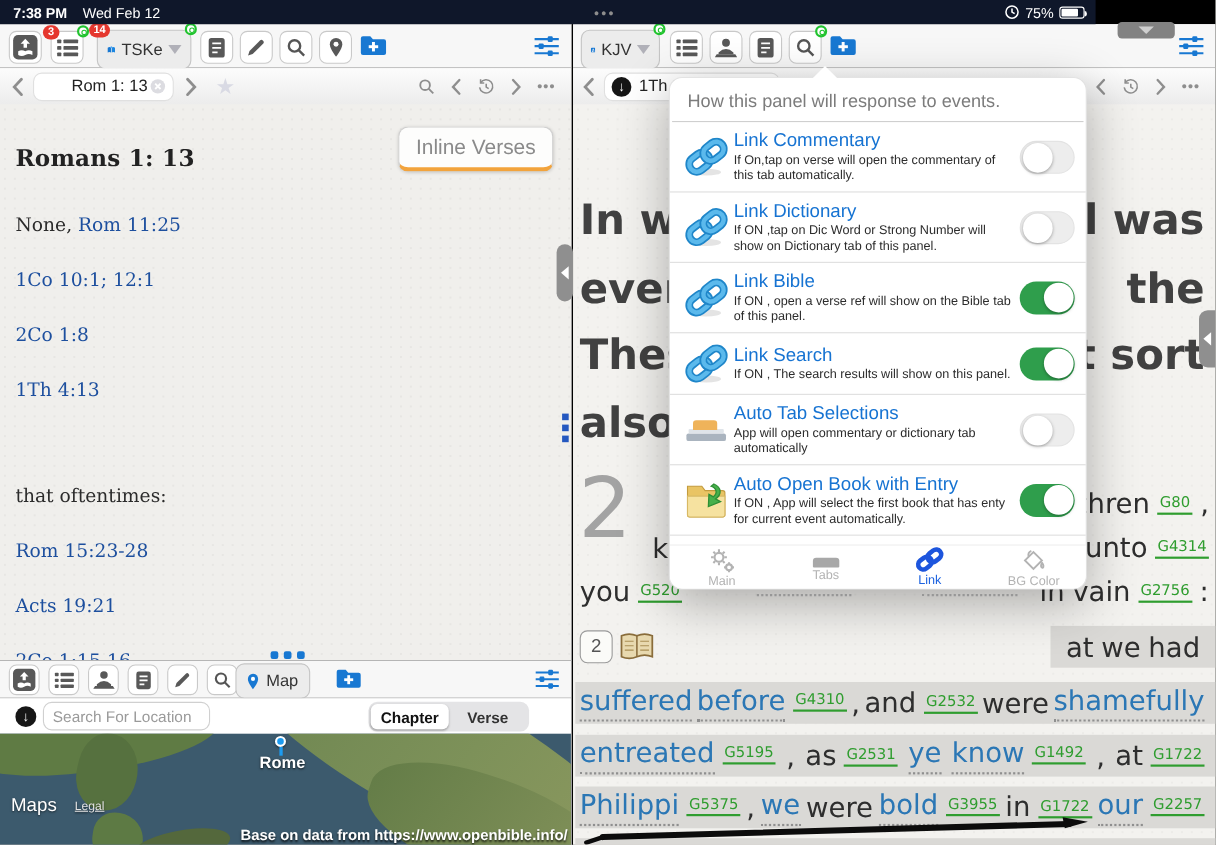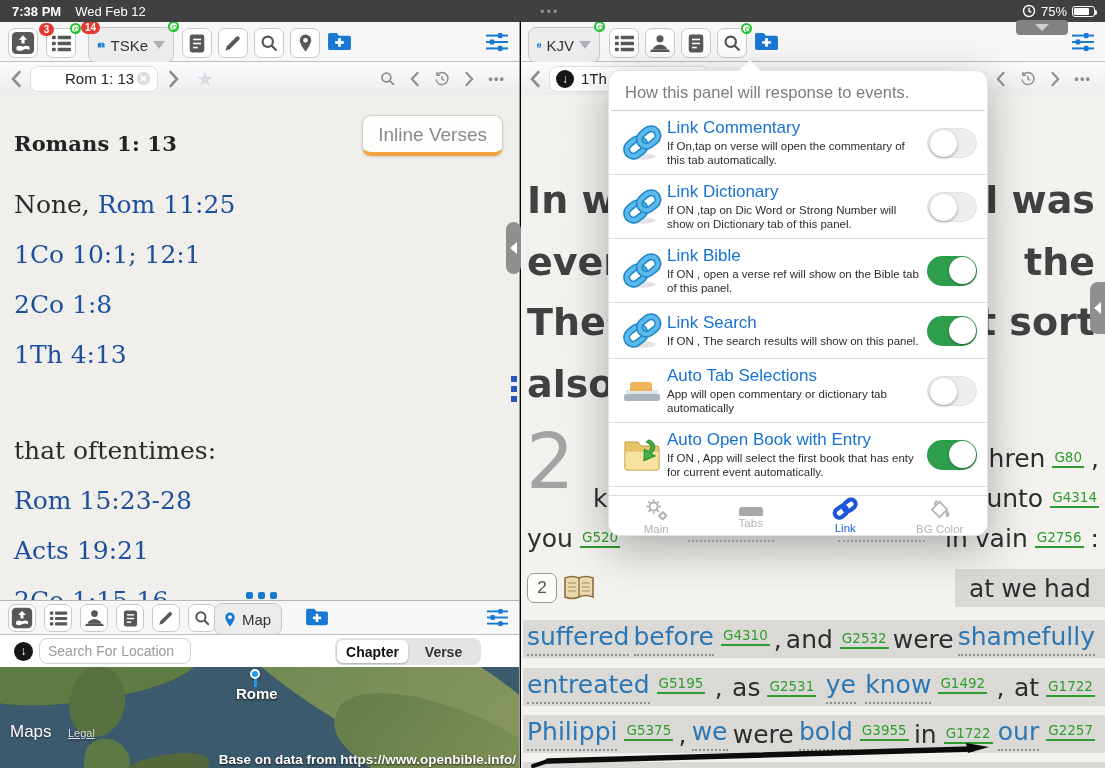--- a/index.html
+++ b/index.html
@@ -1,20 +1,20 @@
 <!DOCTYPE html>
 <html><head>
 <meta charset="utf-8">
 <style>
   *{margin:0;padding:0;box-sizing:border-box;}
   html,body{width:1105px;height:768px;overflow:hidden;}
   body{font-family:"Liberation Sans",sans-serif;background:#000;position:relative;}
 
   
-  #statusbar{position:absolute;left:0;top:0;width:1105px;height:22px;background:#404040;color:#fff;
+  #statusbar{position:absolute;left:0;top:0;width:996px;height:22px;background:#0f172a;color:#fff;
     display:flex;align-items:center;font-size:13px;z-index:20;}
   #statusbar .time{font-weight:bold;margin-left:12px;}
   #statusbar .date{margin-left:14px;}
   #statusbar .win-dots{position:absolute;left:540px;top:4px;color:#8d8d8d;font-size:13px;letter-spacing:2px;}
   #statusbar .right{position:absolute;right:10px;top:0;height:22px;display:flex;align-items:center;gap:5px;}
   .battery{width:23px;height:11px;border:1px solid #fff;border-radius:3px;position:relative;}
   .battery .fill{position:absolute;left:1px;top:1px;bottom:1px;width:70%;background:#fff;border-radius:1px;}
   .battery:after{content:"";position:absolute;right:-3px;top:3px;width:2px;height:5px;background:#fff;border-radius:0 2px 2px 0;}
 
   
@@ -45,21 +45,21 @@
   .moredots{color:#8e8e8e;font-size:13px;letter-spacing:1px;font-weight:bold;}
 
   
   #panelLT{position:absolute;left:0;top:22px;width:520px;height:578px;background:#f0efec;border-right:1px solid #9b9b9b;}
   #ltContent{position:absolute;left:0;right:0;top:73px;bottom:0;overflow:hidden;
     background:#f0efec;
     background-image:radial-gradient(#e7e6e3 1px,transparent 1px);background-size:9px 9px;
     padding:36px 16px 0 14px;font-family:"DejaVu Serif",serif;}
   #ltHeading{font-size:21px;font-weight:bold;color:#222;letter-spacing:.2px;}
   #refList{margin-top:34px;}
-  .ref-line{font-size:25px;line-height:30px;margin-bottom:20px;}
+  .ref-line{font-size:17px;line-height:30px;margin-bottom:20px;}
   .ref-spacer{height:46px;}
   .ref-dark{color:#2b2b2b;}
   .ref-link{color:#1d4f9e;}
   #inlineVersesBtn{position:absolute;right:16px;top:93px;background:#fdfdfc;border:1px solid #cfcfcf;border-bottom:4px solid #f2a33c;
     border-radius:9px;padding:8px 15px 6px;font-size:19px;color:#8a8a8a;box-shadow:0 1px 3px rgba(0,0,0,.15);}
 
   
   #panelLB{position:absolute;left:0;top:600px;width:520px;height:168px;background:#fff;border-right:1px solid #9b9b9b;border-top:1px solid #b5b5b5;}
   #lbSearchRow{position:absolute;left:0;right:0;top:34px;height:32px;background:#fff;display:flex;align-items:center;}
   .dlcircle{width:19px;height:19px;border-radius:50%;background:#161616;color:#fff;font-size:12px;display:flex;align-items:center;justify-content:center;margin-left:14px;}

